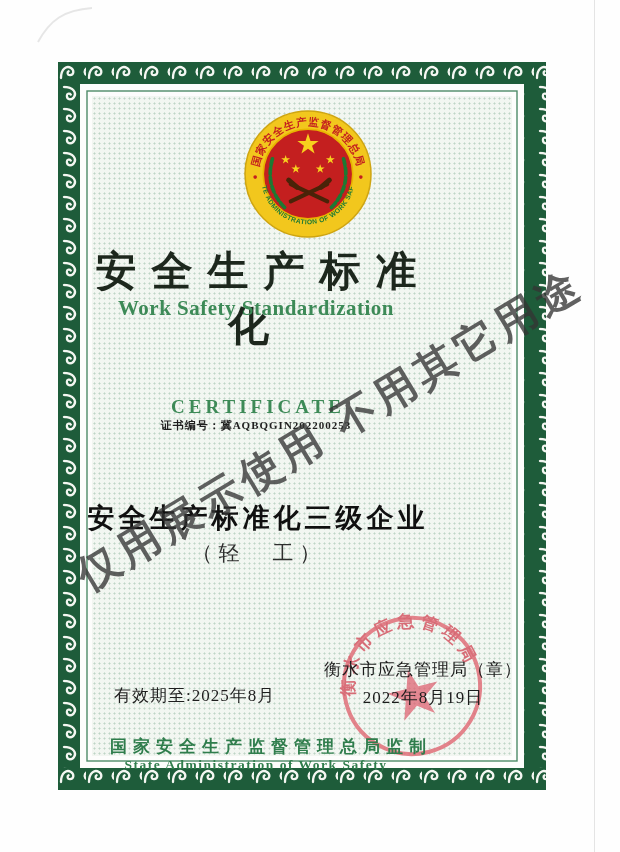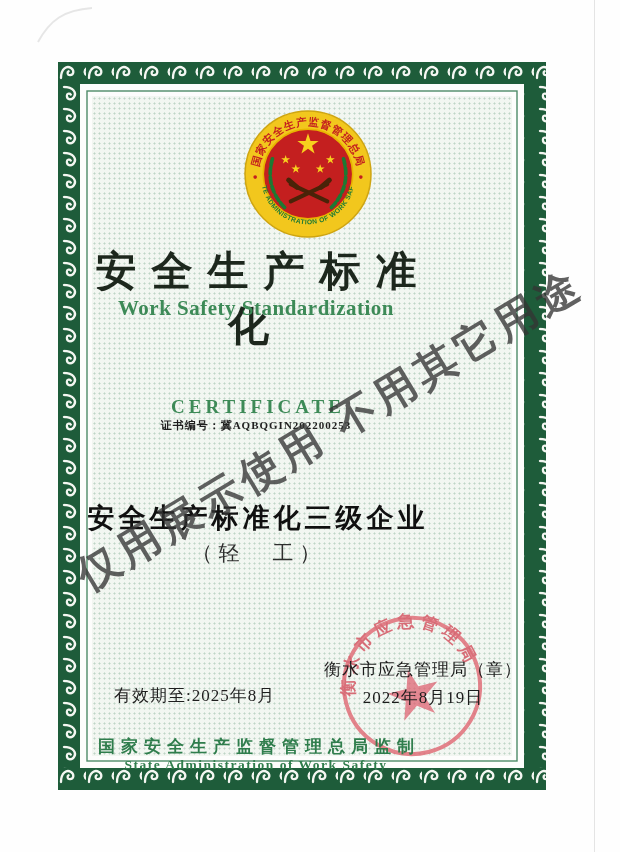--- a/index.html
+++ b/index.html
@@ -19,21 +19,21 @@
   .subtitle-en{top:296px;font-size:21px;font-weight:bold;color:#3d8a57;letter-spacing:0.5px;}
   .cert-cn{top:330px;font-size:38px;font-weight:bold;color:#151a15;letter-spacing:18px;text-indent:18px;}
   .cert-en{top:396px;font-size:19px;font-weight:bold;color:#3d8a57;letter-spacing:4px;text-indent:4px;}
   .certno{top:418px;font-size:11px;font-weight:bold;color:#1f1f1f;letter-spacing:1px;}
   .company{top:456px;font-size:21px;color:#4c4c4c;letter-spacing:6px;text-indent:6px;}
   .grade{top:500px;font-size:27px;font-weight:bold;color:#101010;letter-spacing:4px;text-indent:4px;}
   .category{top:539px;font-size:21px;color:#2e2e2e;letter-spacing:6px;text-indent:6px;}
   .valid{left:114px;top:652px;font-size:17px;color:#1f1f1f;position:absolute;letter-spacing:1px;margin-top:32px;}
   .issuer-box{left:308px;top:656px;width:230px;text-align:center;position:absolute;}
   .issuer-line{font-size:17px;color:#1c1c1c;letter-spacing:1px;line-height:28px;}
-  .footer1{top:735px;font-size:17px;font-weight:bold;color:#2f7d4c;letter-spacing:6px;text-indent:6px;}
+  .footer1{top:735px;font-size:17px;font-weight:bold;color:#2f7d4c;letter-spacing:6px;text-indent:6px;padding-left:12px;}
   .footer2{top:757px;font-size:13.5px;font-weight:bold;color:#2f7d4c;letter-spacing:1.5px;}
   .seal{position:absolute;left:336px;top:610px;width:152px;height:152px;z-index:2;
         opacity:0.82;transform:rotate(-14deg);}
   .watermark{position:absolute;left:10px;top:402px;width:640px;text-align:center;z-index:4;
              font-size:42px;font-weight:bold;color:rgba(52,52,52,0.78);letter-spacing:5px;
              white-space:nowrap;transform:rotate(-31deg);
              font-family:"Liberation Sans","DejaVu Sans",sans-serif;}
   .scan-line{position:absolute;left:594px;top:0;width:1px;height:852px;background:rgba(190,190,190,0.4);z-index:5;}
 </style>
 </head>

